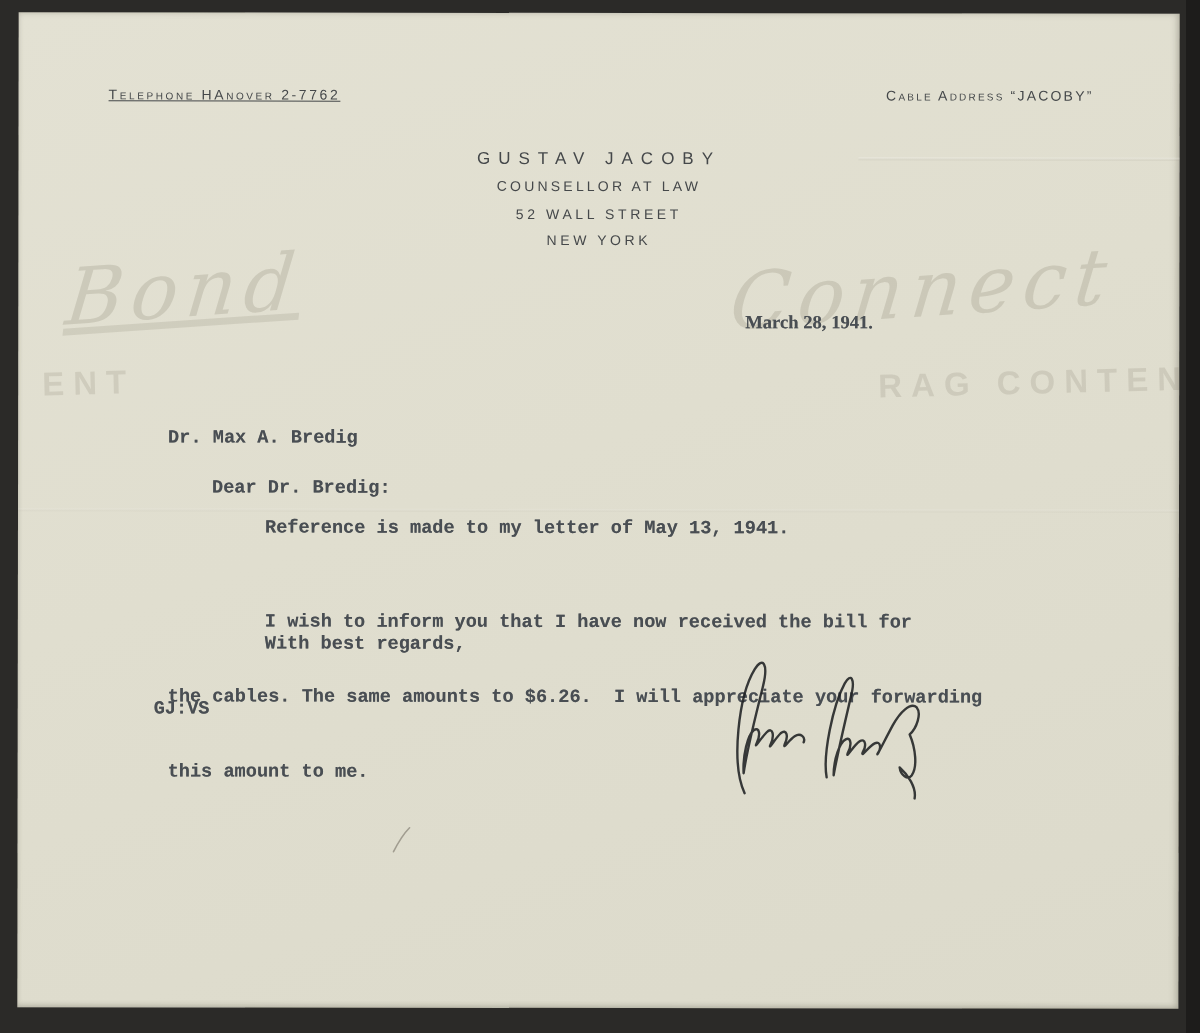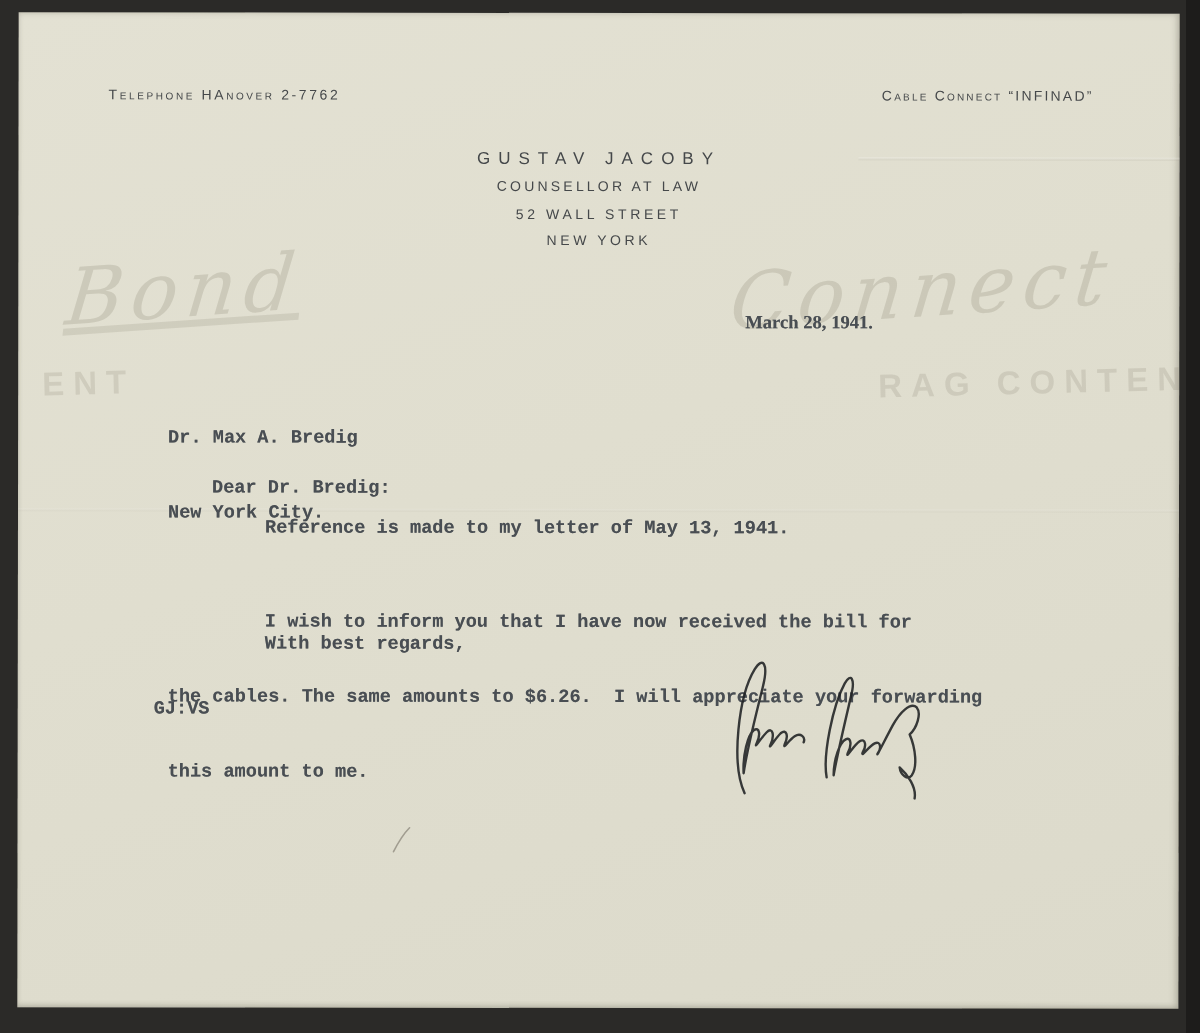--- a/index.html
+++ b/index.html
@@ -26,21 +26,21 @@
     transform: rotate(0.08deg);
     box-shadow: inset -3px 0 6px rgba(90,88,75,0.25), inset 0 -2px 5px rgba(90,88,75,0.2);
   }
   
   .printed {
     color: #45484a;
     font-variant: small-caps;
   }
   .tel {
     position: absolute; left: 90px; top: 74px;
-    font-size: 14px; letter-spacing: 2.6px;
+    font-size: 14px; letter-spacing: 2.6px; text-decoration: underline;
   }
   .cable {
     position: absolute; right: 86px; top: 74px;
     font-size: 14px; letter-spacing: 2.2px;
   }
   .lh-block {
     position: absolute; left: 0; top: 136px; width: 100%;
     text-align: center; color: #45484a;
   }
   .lh-name   { font-size: 17px; letter-spacing: 8px; }
@@ -111,34 +111,33 @@
 
     <div class="wm wm-script wm-bond">Bond</div>
     <div class="wm wm-script wm-connect">Connect</div>
     <div class="wm wm-block wm-ent">ENT</div>
     <div class="wm wm-block wm-rag">RAG CONTEN</div>
 
     <div class="crease crease-top"></div>
     <div class="crease crease-mid"></div>
 
     <div class="printed tel">Telephone HAnover 2-7762</div>
-    <div class="printed cable">Cable Connect “INFINAD”</div>
+    <div class="printed cable">Cable Address “JACOBY”</div>
 
     <div class="lh-block">
       <div class="lh-name">GUSTAV JACOBY</div>
       <div class="lh-title">COUNSELLOR AT LAW</div>
       <div class="lh-street">52 WALL STREET</div>
       <div class="lh-city">NEW YORK</div>
     </div>
 
     <div class="typed date">March 28, 1941.</div>
 
     <div class="typed recipient">
       <div>Dr. Max A. Bredig</div>
-      <div>New York City.</div>
     </div>
 
     <div class="typed salutation">Dear Dr. Bredig:</div>
 
     <div class="typed para1">Reference is made to my letter of May 13, 1941.</div>
 
     <div class="typed para2">
       <div class="indent">I wish to inform you that I have now received the bill for</div>
       <div>the cables. The same amounts to $6.26.  I will appreciate your forwarding</div>
       <div>this amount to me.</div>

